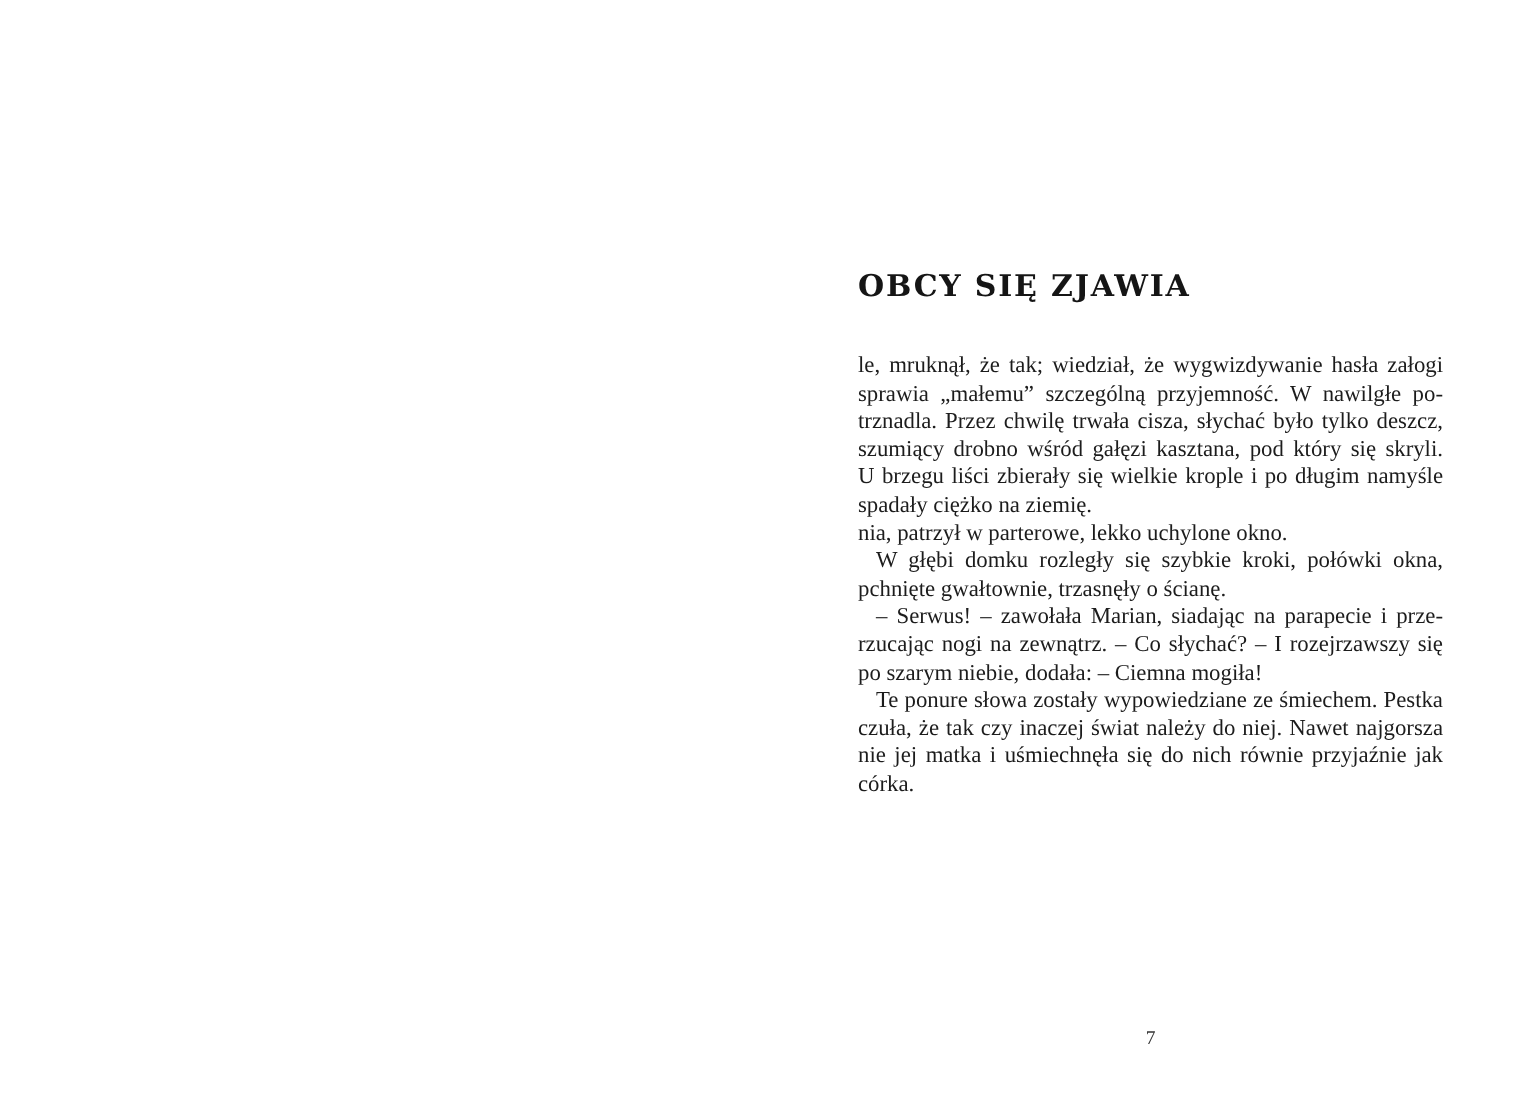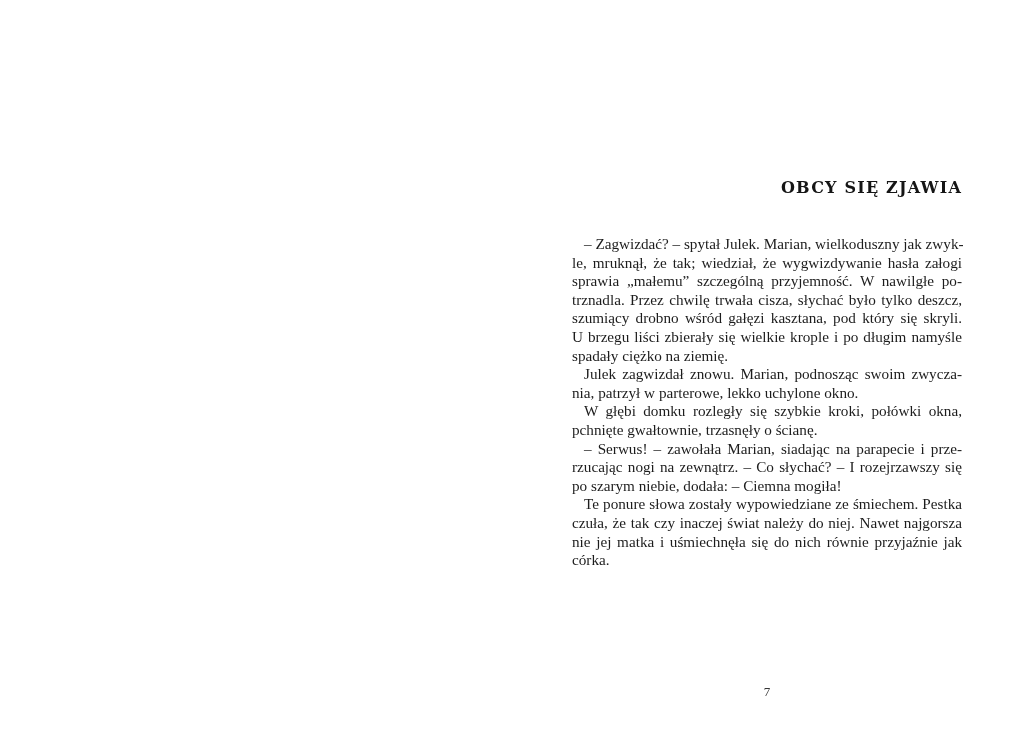--- a/index.html
+++ b/index.html
@@ -30,24 +30,24 @@
       width: 512px;
       height: 738px;
       background: #ffffff;
       position: relative;
     }
     .chapter-title {
       position: absolute;
       left: 60px;
       width: 390px;
       top: 178px;
-      text-align: right;
+      text-align: left;
       font-family: "DejaVu Serif", serif;
       font-weight: bold;
-      font-size: 16px;
+      font-size: 20px;
       letter-spacing: 1.2px;
       color: #151515;
       margin: 0;
     }
     .body-text {
       position: absolute;
       left: 60px;
       top: 235px;
       width: 390px;
       font-family: "Liberation Serif", serif;
@@ -80,28 +80,26 @@
     }
   </style>
 </head>
 <body>
 
 <div class="spread">
   <div class="page-left"></div>
   <div class="page-right">
     <h1 class="chapter-title">OBCY SIĘ ZJAWIA</h1>
     <div class="body-text" id="body-text">
-        <span class="line indent">– Zagwizdać? – spytał Julek. Marian, wielkoduszny jak zwyk-</span>
         <span class="line">le, mruknął, że tak; wiedział, że wygwizdywanie hasła załogi</span>
         <span class="line">sprawia „małemu” szczególną przyjemność. W nawilgłe po-</span>
         <span class="line">trznadla. Przez chwilę trwała cisza, słychać było tylko deszcz,</span>
         <span class="line">szumiący drobno wśród gałęzi kasztana, pod który się skryli.</span>
         <span class="line">U brzegu liści zbierały się wielkie krople i po długim namyśle</span>
         <span class="line last">spadały ciężko na ziemię.</span>
-        <span class="line indent">Julek zagwizdał znowu. Marian, podnosząc swoim zwycza-</span>
         <span class="line last">nia, patrzył w parterowe, lekko uchylone okno.</span>
         <span class="line indent">W głębi domku rozległy się szybkie kroki, połówki okna,</span>
         <span class="line last">pchnięte gwałtownie, trzasnęły o ścianę.</span>
         <span class="line indent">– Serwus! – zawołała Marian, siadając na parapecie i prze-</span>
         <span class="line">rzucając nogi na zewnątrz. – Co słychać? – I rozejrzawszy się</span>
         <span class="line last">po szarym niebie, dodała: – Ciemna mogiła!</span>
         <span class="line indent">Te ponure słowa zostały wypowiedziane ze śmiechem. Pestka</span>
         <span class="line">czuła, że tak czy inaczej świat należy do niej. Nawet najgorsza</span>
         <span class="line">nie jej matka i uśmiechnęła się do nich równie przyjaźnie jak</span>
         <span class="line last">córka.</span>

